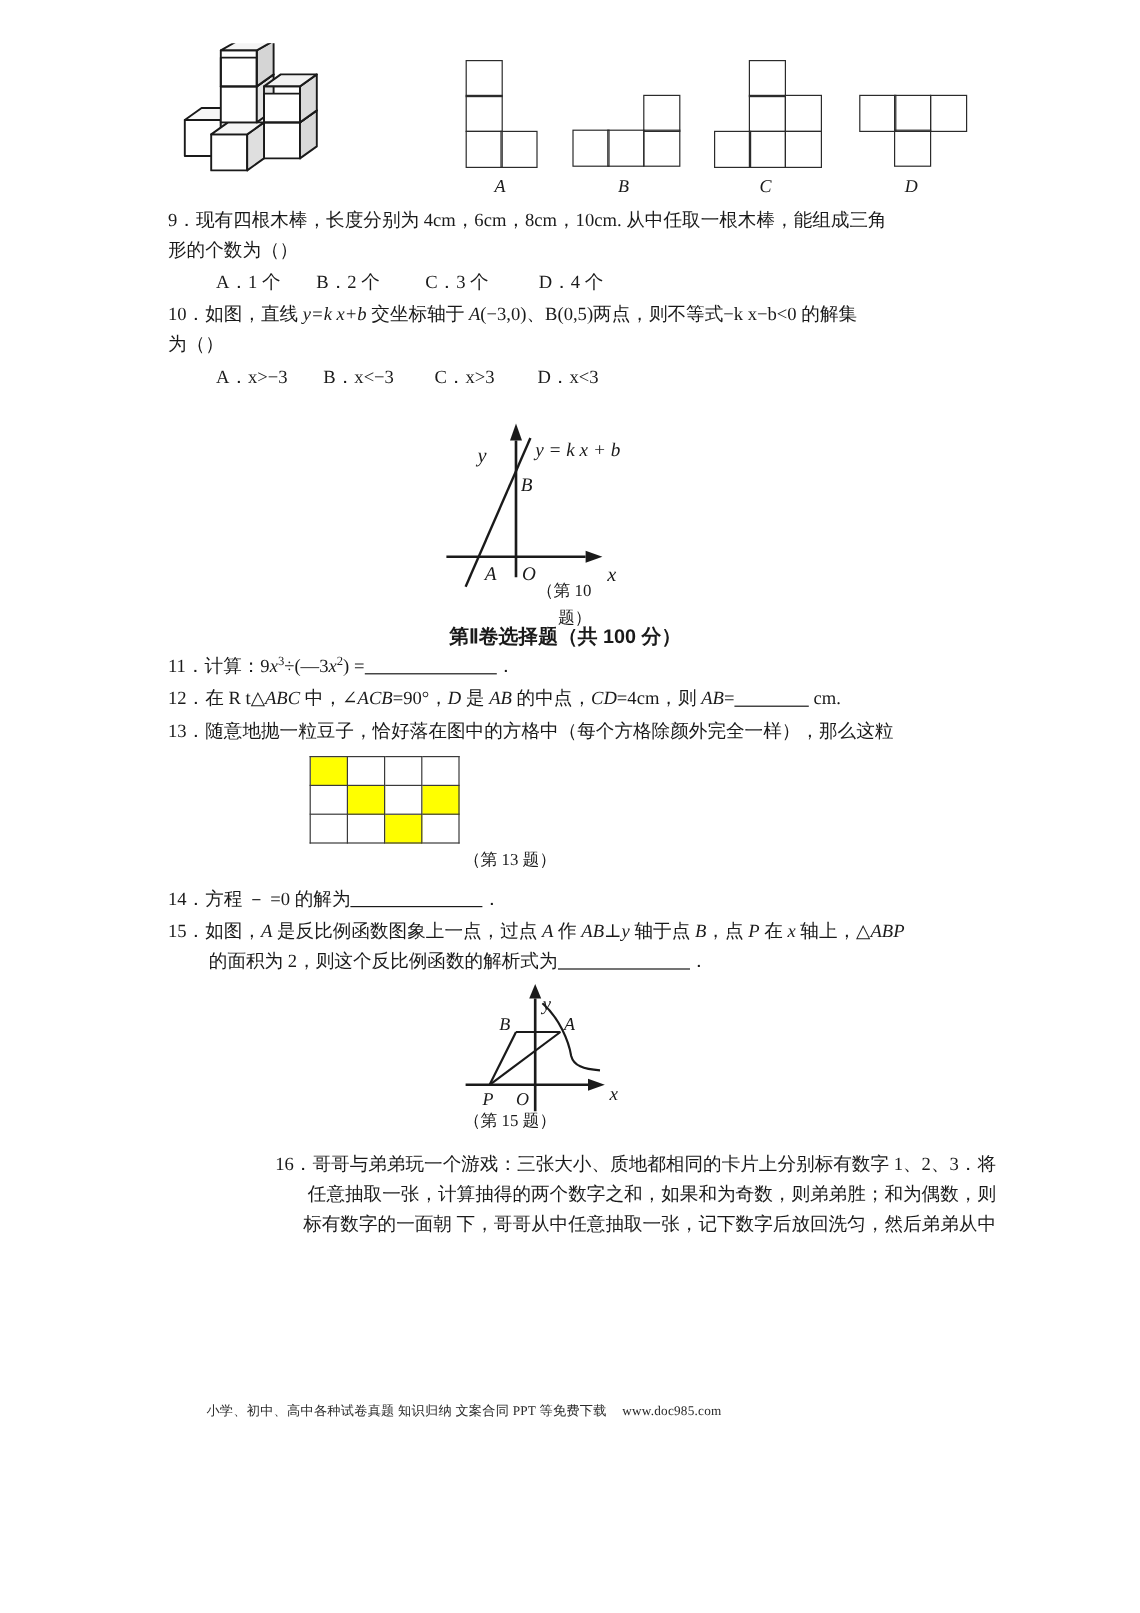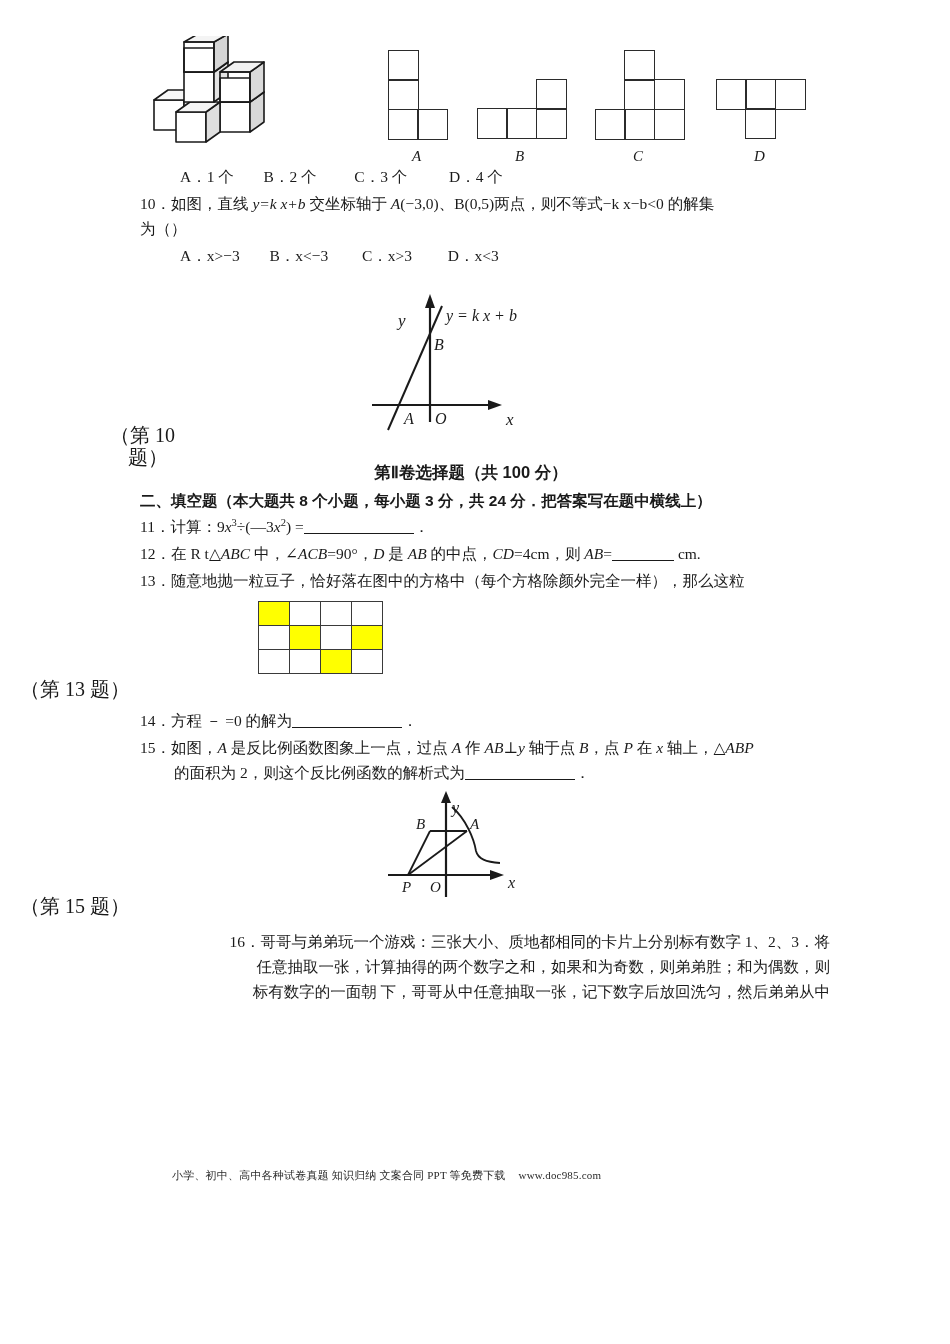--- a/index.html
+++ b/index.html
@@ -49,21 +49,22 @@
   }
   .sub-head {
     font-weight: bold;
     font-size: 15.5px;
     line-height: 26px;
     margin: 0;
     font-family: "Liberation Sans", sans-serif;
   }
 
   .figcap {
-    font-size: 20px;
+    text-align: center;
+    font-size: 14px;
     line-height: 18px;
   }
 
   
   .fig-row {
     position: relative;
     height: 128px;
     width: 690px;
   }
   .net { position: absolute; }
@@ -176,20 +177,24 @@
 
       <div class="net" style="left:576px; top:43px; width:96px; height:66px;">
         <div class="cell" style="left:0px;   top:0px;"></div>
         <div class="cell" style="left:29.4px;top:0px;"></div>
         <div class="cell" style="left:58.8px;top:0px;"></div>
         <div class="cell" style="left:29.4px;top:29.4px;"></div>
       </div>
       <div class="optlabel" style="left:614px; top:112px;">D</div>
     </div>
 
+    <div class="q" style="margin-top:7px;">
+      <span>9．</span><span>现有四根木棒，长度分别为 4cm，6cm，8cm，10cm. 从中任取一根木棒，能组成三角</span>
+      <div>形的个数为（）</div>
+    </div>
     <div class="choices">
       <span class="ch">A．1 个</span>
       <span style="display:inline-block;width:22px;"></span>
       <span class="ch">B．2 个</span>
       <span style="display:inline-block;width:30px;"></span>
       <span class="ch">C．3 个</span>
       <span style="display:inline-block;width:34px;"></span>
       <span class="ch">D．4 个</span>
     </div>
 
@@ -225,21 +230,20 @@
         <text x="295" y="134" font-family="Liberation Serif, serif" font-style="italic" font-size="16" fill="#1a1a1a">O</text>
         <text x="306" y="31" font-family="Liberation Serif, serif" font-style="italic" font-size="16" fill="#1a1a1a">y = k x + b</text>
       </svg>
     </div>
 
     <div class="figcap" style="margin-top:-16px; margin-left:-30px;">（第 10</div>
     <div class="figcap" style="margin-top:4px; margin-left:-12px;">题）</div>
 
     <div class="section-head" style="margin-top:-6px; margin-left:-28px;">第Ⅱ卷选择题（共 100 分）</div>
 
-    <div class="sub-head" style="margin-top:4px;">二、填空题（本大题共 8 个小题，每小题 3 分，共 24 分．把答案写在题中横线上）</div>
 
     <div class="q">
       <span>11．</span><span>计算：9</span><span class="mi">x</span><sup>3</sup><span>÷(—3</span><span class="mi">x</span><sup>2</sup><span>) =</span><span class="blank-l"></span><span>．</span>
     </div>
 
     <div class="q">
       <span>12．</span><span>在 R t△</span><span class="mi">ABC</span><span> 中，∠</span><span class="mi">ACB</span><span>=90°，</span><span class="mi">D</span><span> 是 </span><span class="mi">AB</span><span> 的中点，</span><span class="mi">CD</span><span>=4cm，则 </span><span class="mi">AB</span><span>=</span><span class="blank-s"></span>
       <span>cm.</span>
     </div>
 

